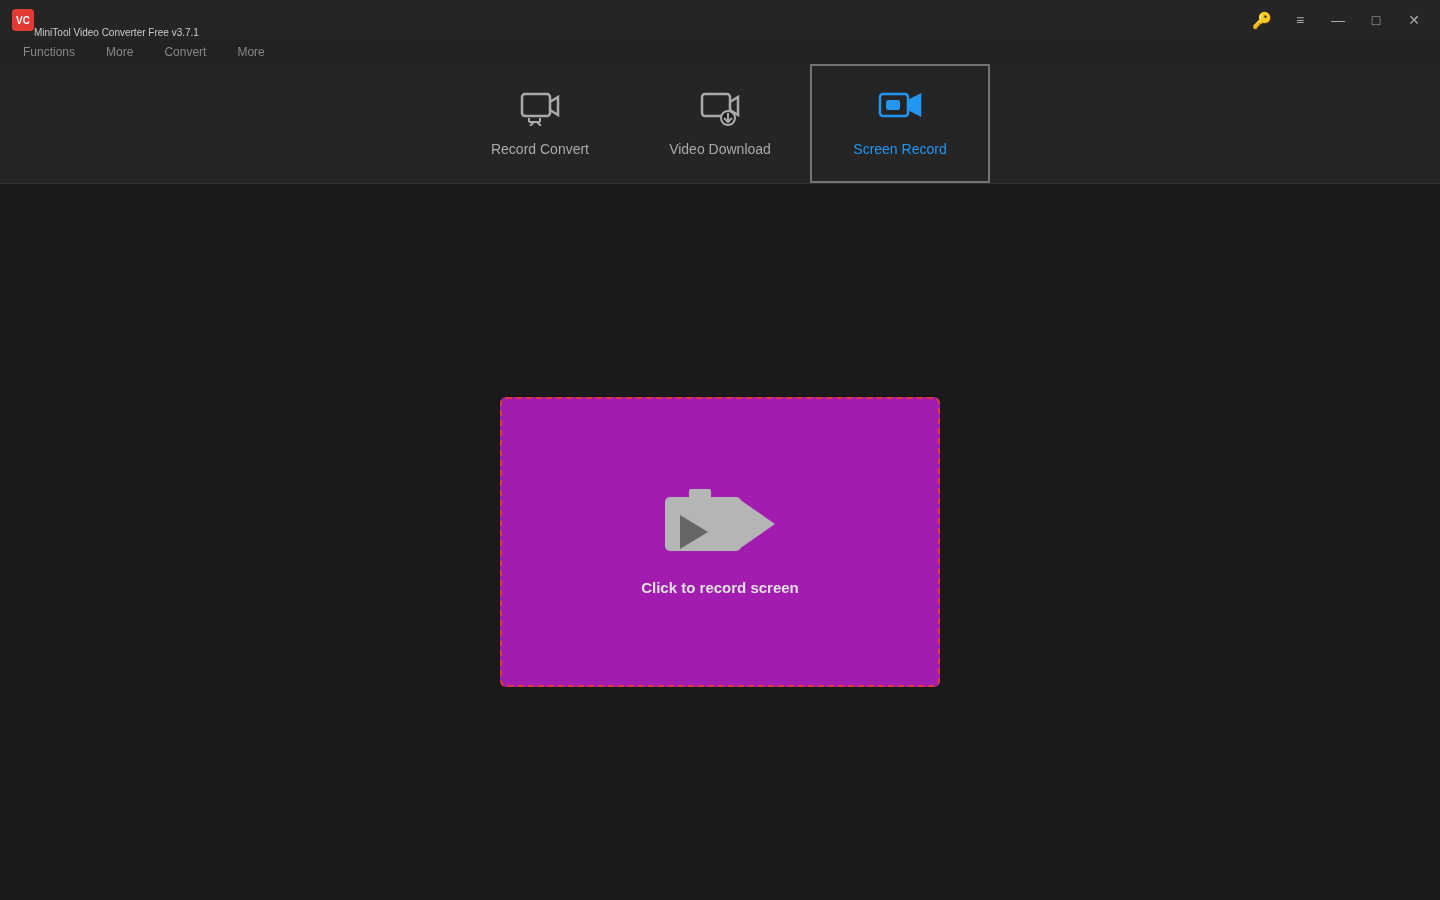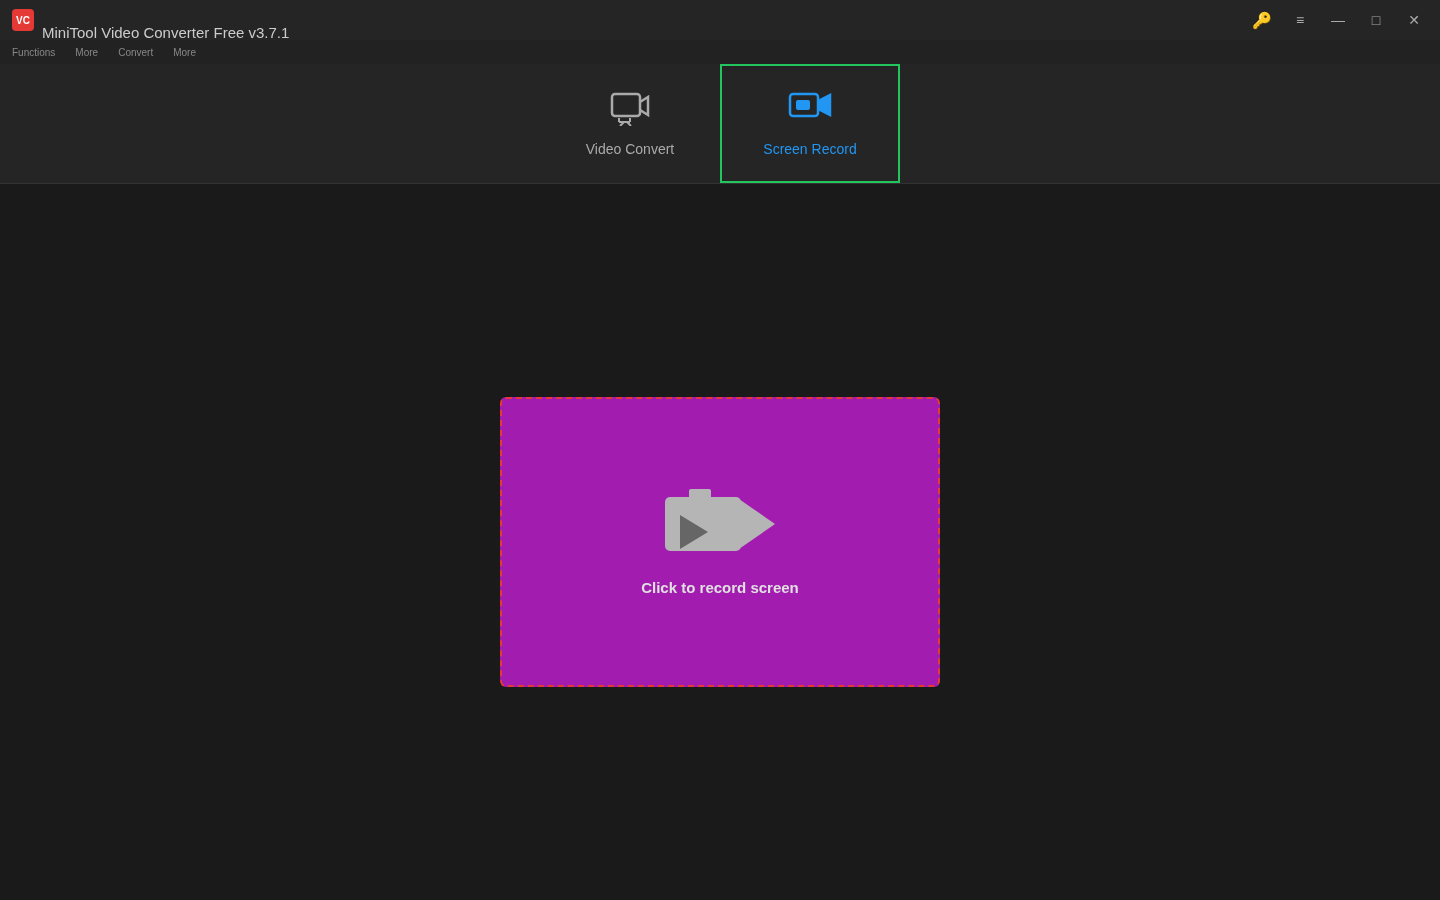--- a/index.html
+++ b/index.html
@@ -32,38 +32,37 @@
       display: flex;
       align-items: center;
       justify-content: space-between;
       padding: 0 12px;
       flex-shrink: 0;
     }
 
     .title-bar-left {
       display: flex;
       align-items: center;
-      gap: 8px;
     }
 
     .app-logo {
       width: 22px;
       height: 22px;
       background: #e53935;
       border-radius: 4px;
       display: flex;
       align-items: center;
       justify-content: center;
       font-size: 10px;
       font-weight: bold;
       color: white;
     }
 
     .app-title {
-      font-size: 15px;
+      font-size: 10px;
       color: #ccc;
       margin-top: 24px;
     }
 
     .title-bar-controls {
       display: flex;
       align-items: center;
       gap: 10px;
     }
 
@@ -91,23 +90,24 @@
       height: 24px;
       background: #222;
       display: flex;
       align-items: center;
       padding: 0 12px;
       gap: 20px;
       flex-shrink: 0;
     }
 
     .menu-item {
-      font-size: 10px;
+      font-size: 12px;
       color: #888;
       cursor: pointer;
+      margin-left: 11px;
     }
 
     
     .nav-tabs {
       height: 120px;
       background: #252525;
       display: flex;
       align-items: center;
       justify-content: center;
       gap: 0;
@@ -253,25 +253,36 @@
 
     <div class="nav-tab">
       <div class="nav-tab-icon">
         <svg width="40" height="36" viewBox="0 0 40 36" fill="none" xmlns="http://www.w3.org/2000/svg">
           <rect x="2" y="4" width="28" height="22" rx="3" stroke="#aaa" stroke-width="2.5" fill="none"></rect>
           <path d="M30 12 L38 7 L38 25 L30 20" stroke="#aaa" stroke-width="2.5" fill="none"></path>
           <path d="M9 28 L9 32 M20 28 L20 32 M9 32 L20 32" stroke="#aaa" stroke-width="2"></path>
           <path d="M14 32 L10 36 M17 32 L21 36" stroke="#aaa" stroke-width="2"></path>
         </svg>
       </div>
-      <span class="nav-tab-label">Video Convert</span>
-    </div>
-
-
-    <div class="nav-tab active" style="border: 2px solid #22c55e;">
+      <span class="nav-tab-label">Record Convert</span>
+    </div>
+
+    <div class="nav-tab">
+      <div class="nav-tab-icon">
+        <svg width="40" height="36" viewBox="0 0 40 36" fill="none" xmlns="http://www.w3.org/2000/svg">
+          <rect x="2" y="4" width="28" height="22" rx="3" stroke="#aaa" stroke-width="2.5" fill="none"></rect>
+          <path d="M30 12 L38 7 L38 25 L30 20" stroke="#aaa" stroke-width="2.5" fill="none"></path>
+          <circle cx="28" cy="28" r="7" fill="#1e1e1e" stroke="#aaa" stroke-width="2"></circle>
+          <path d="M28 23 L28 31 M24 28 L28 32 L32 28" stroke="#aaa" stroke-width="2"></path>
+        </svg>
+      </div>
+      <span class="nav-tab-label">Video Download</span>
+    </div>
+
+    <div class="nav-tab active" style="border: 2px solid #737373;">
       <div class="nav-tab-icon">
         <svg width="44" height="36" viewBox="0 0 44 36" fill="none" xmlns="http://www.w3.org/2000/svg">
           <rect x="2" y="4" width="28" height="22" rx="3" stroke="#2196F3" stroke-width="2.5" fill="none"></rect>
           <path d="M30 11 L42 5 L42 25 L30 19" stroke="#2196F3" stroke-width="2.5" fill="#2196F3"></path>
           <rect x="8" y="10" width="14" height="10" rx="2" fill="#2196F3"></rect>
         </svg>
       </div>
       <span class="nav-tab-label" style="color: #2196F3;">Screen Record</span>
     </div>
 

